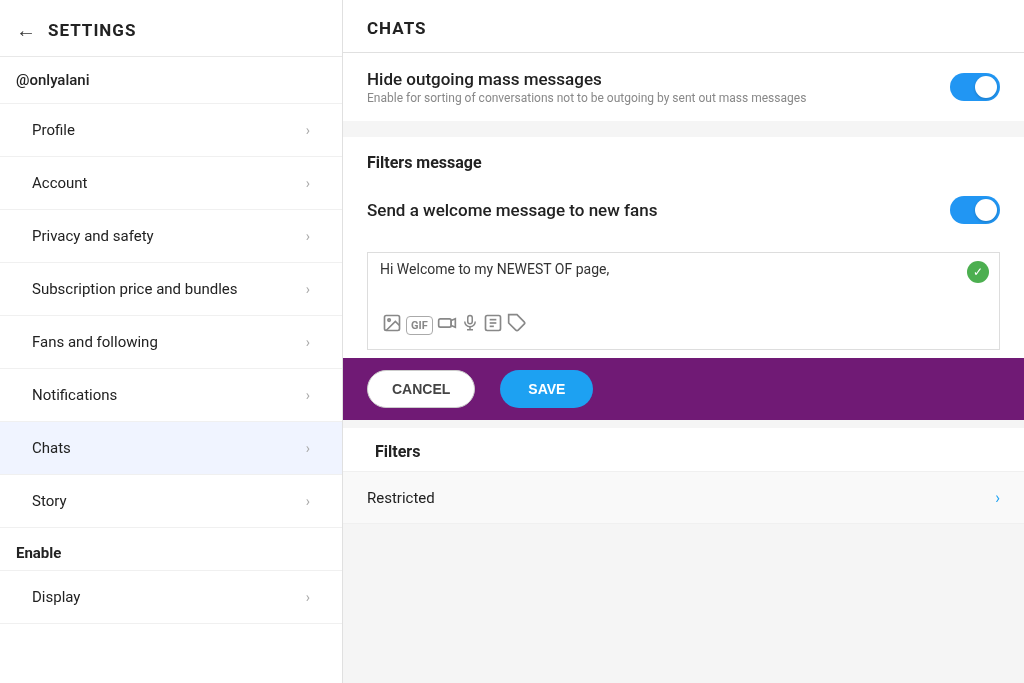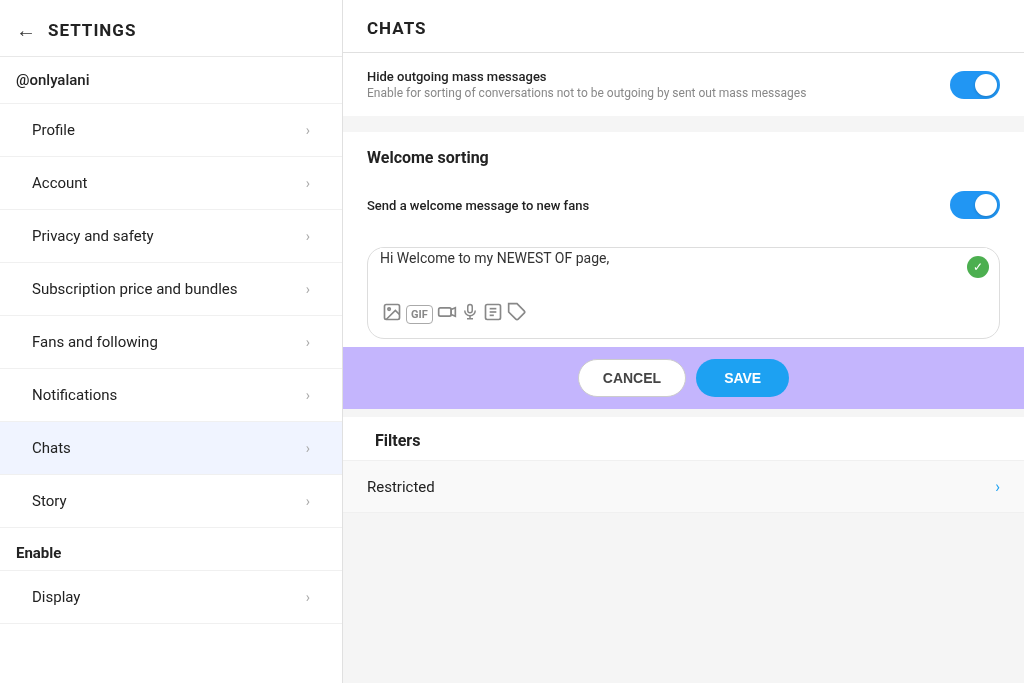--- a/index.html
+++ b/index.html
@@ -117,21 +117,21 @@
       align-items: center;
       justify-content: space-between;
       padding: 16px 24px;
     }
 
     .setting-row-info {
       flex: 1;
     }
 
     .setting-row-label {
-      font-size: 13px;
+      font-size: 17px;
       color: #222;
       font-weight: 500;
     }
 
     .setting-row-desc {
       font-size: 12px;
       color: #888;
       margin-top: 2px;
     }
 
@@ -189,22 +189,22 @@
 
     
     .compose-area {
       background: #fff;
       margin: 0;
       padding: 12px 24px 8px 24px;
     }
 
     .compose-box {
       border: 1px solid #ddd;
-      border-radius: 17px;
-      padding: 0 12px 8px 12px;
+      border-radius: 0;
+      padding: 6px 12px 8px 12px;
       background: #fff;
       position: relative;
     }
 
     .compose-text {
       font-size: 14px;
       color: #333;
       min-height: 40px;
       line-height: 1.5;
       outline: none;
@@ -237,24 +237,24 @@
     }
 
     .compose-icon {
       color: #888;
       font-size: 18px;
       cursor: pointer;
     }
 
     .compose-actions {
       display: flex;
-      justify-content: center;
-      gap: 10px;
+      justify-content: flex-start;
+      gap: 25px;
       padding: 12px 24px 12px 24px;
-      background: #c4b5fd;
+      background: #701a75;
     }
 
     .btn-cancel {
       padding: 10px 24px;
       border: 1.5px solid #ccc;
       border-radius: 24px;
       background: #fff;
       font-size: 14px;
       font-weight: 600;
       color: #444;
@@ -386,21 +386,21 @@
         <input type="checkbox" checked="" style="">
         <span class="toggle-slider"></span>
       </label>
     </div>
   </div>
 
   <div class="section-divider"></div>
 
   <div class="section-card">
     <div class="section-label-row">
-      <span class="section-label-text">Welcome sorting</span>
+      <span class="section-label-text">Filters message</span>
     </div>
     <div class="setting-row">
       <div class="setting-row-info">
         <div class="setting-row-label">Send a welcome message to new fans</div>
       </div>
       <label class="toggle">
         <input type="checkbox" checked="" style="">
         <span class="toggle-slider"></span>
       </label>
     </div>

